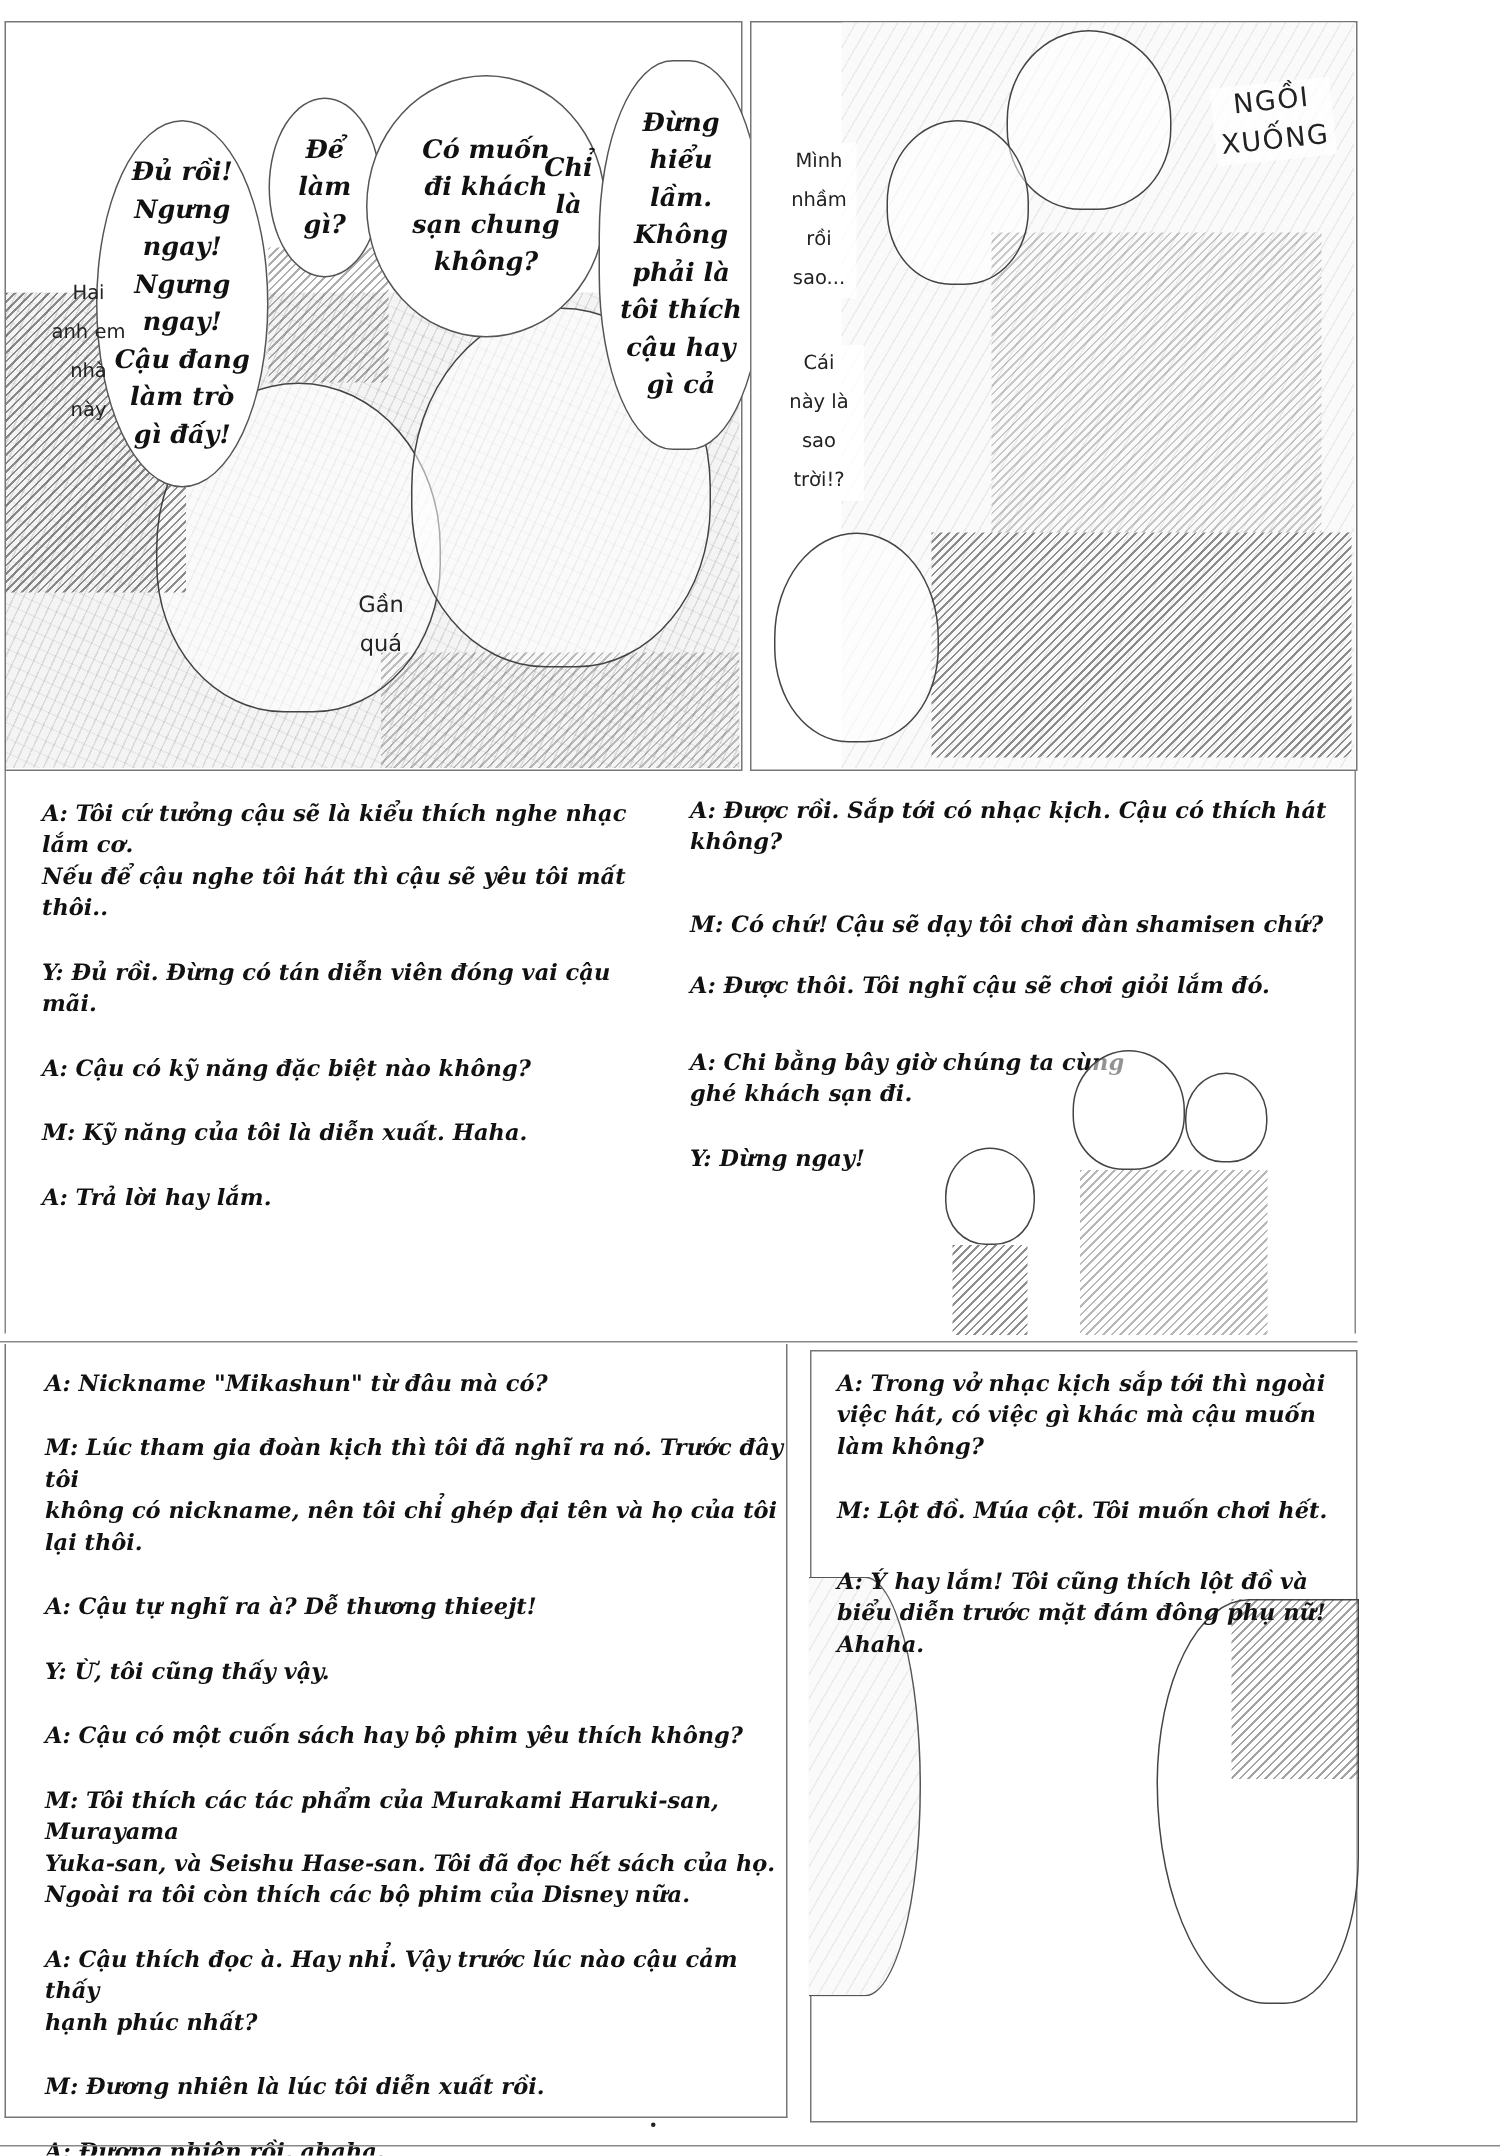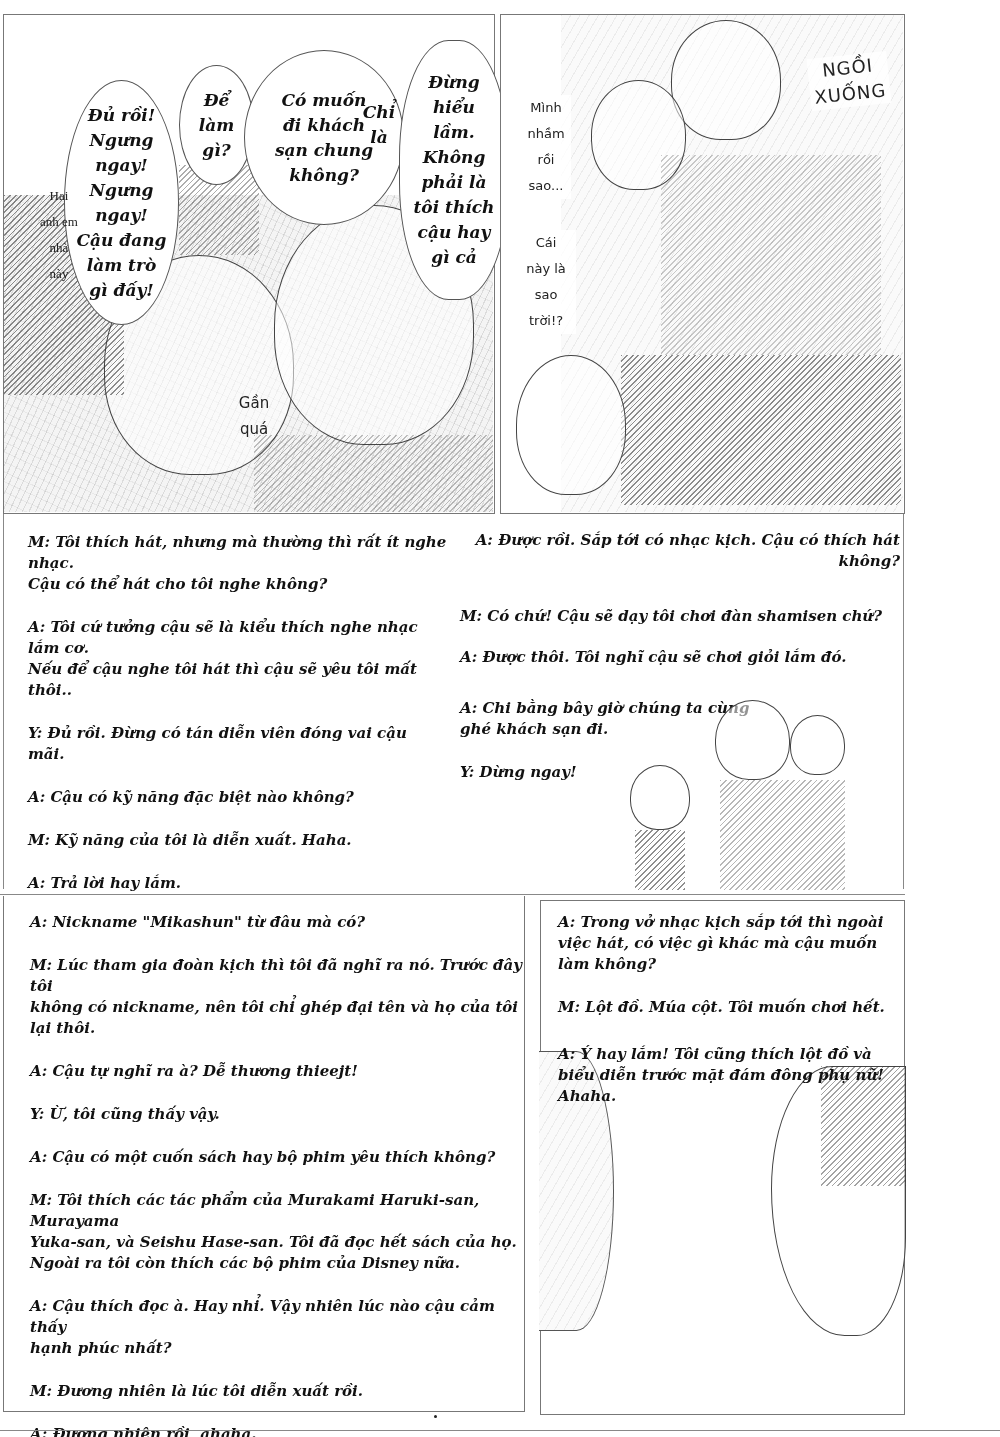--- a/index.html
+++ b/index.html
@@ -91,21 +91,21 @@
     <div class="bubble-text">Đừng
 hiểu
 lầm.
 Không
 phải là
 tôi thích
 cậu hay
 gì cả</div>
   </div>
 
-  <div class="sfx" style="left:30px; top:168px; width:50px;font-family:Liberation Serif, serif;">Hai
+  <div class="sfx" style="left:30px; top:168px; width:50px;">Hai
 anh em
 nhà
 này</div>
   <div class="sfx" style="left:225px; top:375px; width:50px; font-size:15px;">Gần
 quá</div>
 </div>
 
 <div class="frame" style="left:500px; top:14px; width:405px; height:500px;">
   <div class="art light" style="left:60px; top:0; width:342px; height:497px;">
     <div class="figure" style="left:110px; top:5px; width:110px; height:120px;"></div>
@@ -123,32 +123,30 @@
   <div class="sfx" style="left:15px; top:215px; width:60px; background:rgba(255,255,255,0.85);">Cái
 này là
 sao
 trời!?</div>
 </div>
 
 <div class="divider-v" style="left:3px; top:514px; height:375px;"></div>
 <div class="divider-v" style="left:903px; top:514px; height:375px;"></div>
 
 <div class="qa" style="left:28px; top:532px; width:420px;">
-  <div class="line">M: Tôi thích hát, nhưng mà thường thì rất ít nghe nhạc.
-Cậu có thể hát cho tôi nghe không?</div>
   <div class="line">A: Tôi cứ tưởng cậu sẽ là kiểu thích nghe nhạc lắm cơ.
 Nếu để cậu nghe tôi hát thì cậu sẽ yêu tôi mất thôi..</div>
   <div class="line">Y: Đủ rồi. Đừng có tán diễn viên đóng vai cậu mãi.</div>
   <div class="line">A: Cậu có kỹ năng đặc biệt nào không?</div>
   <div class="line">M:  Kỹ năng của tôi là diễn xuất. Haha.</div>
   <div class="line">A: Trả lời hay lắm.</div>
 </div>
 
 <div class="qa" style="left:460px; top:530px; width:440px;">
-  <div class="line" style="margin-bottom:34px;text-align:right;">A: Được rồi. Sắp tới có nhạc kịch. Cậu có thích hát không?</div>
+  <div class="line" style="margin-bottom:34px;">A: Được rồi. Sắp tới có nhạc kịch. Cậu có thích hát không?</div>
   <div class="line" style="margin-bottom:20px;">M: Có chứ! Cậu sẽ dạy tôi chơi đàn shamisen chứ?</div>
   <div class="line" style="margin-bottom:30px;">A: Được thôi. Tôi nghĩ cậu sẽ chơi giỏi lắm đó.</div>
   <div class="line" style="width:290px; ">A: Chi bằng bây giờ chúng ta cùng
 ghé khách sạn đi.</div>
   <div class="line">Y: Dừng ngay!</div>
 </div>
 
 <div class="art light" style="left:630px; top:690px; width:270px; height:200px; background:transparent;">
   <div class="figure" style="left:0; top:75px; width:60px; height:65px;"></div>
   <div class="hatch" style="left:5px; top:140px; width:50px; height:60px;"></div>
@@ -164,21 +162,21 @@
 <div class="qa" style="left:30px; top:912px; width:495px;">
   <div class="line">A: Nickname "Mikashun" từ đâu mà có?</div>
   <div class="line">M: Lúc tham gia đoàn kịch thì tôi đã nghĩ ra nó. Trước đây tôi
 không có nickname, nên tôi chỉ ghép đại tên và họ của tôi lại thôi.</div>
   <div class="line">A: Cậu tự nghĩ ra à? Dễ thương thieejt!</div>
   <div class="line">Y: Ừ, tôi cũng thấy vậy.</div>
   <div class="line">A: Cậu có một cuốn sách hay bộ phim yêu thích không?</div>
   <div class="line">M: Tôi thích các tác phẩm của Murakami Haruki-san, Murayama
 Yuka-san, và Seishu Hase-san. Tôi đã đọc hết sách của họ.
 Ngoài ra tôi còn thích các bộ phim của Disney nữa.</div>
-  <div class="line">A: Cậu thích đọc à. Hay nhỉ. Vậy nhiên lúc nào cậu cảm thấy
+  <div class="line">A: Cậu thích đọc à. Hay nhỉ. Vậy trước lúc nào cậu cảm thấy
 hạnh phúc nhất?</div>
   <div class="line">M: Đương nhiên là lúc tôi diễn xuất rồi.</div>
   <div class="line">A: Đương nhiên rồi, ahaha.</div>
 </div>
 
 <div class="frame" style="left:540px; top:900px; width:365px; height:515px;">
   <div class="art light" style="left:-2px; top:150px; width:75px; height:280px; border-radius:0 60% 60% 0; border:1.4px solid #555; border-left:none;"></div>
   <div class="figure" style="left:230px; top:165px; width:135px; height:270px; border-radius:50% 0 40% 60%;"></div>
   <div class="hatch" style="left:280px; top:165px; width:85px; height:120px; opacity:0.45;"></div>
 </div>

